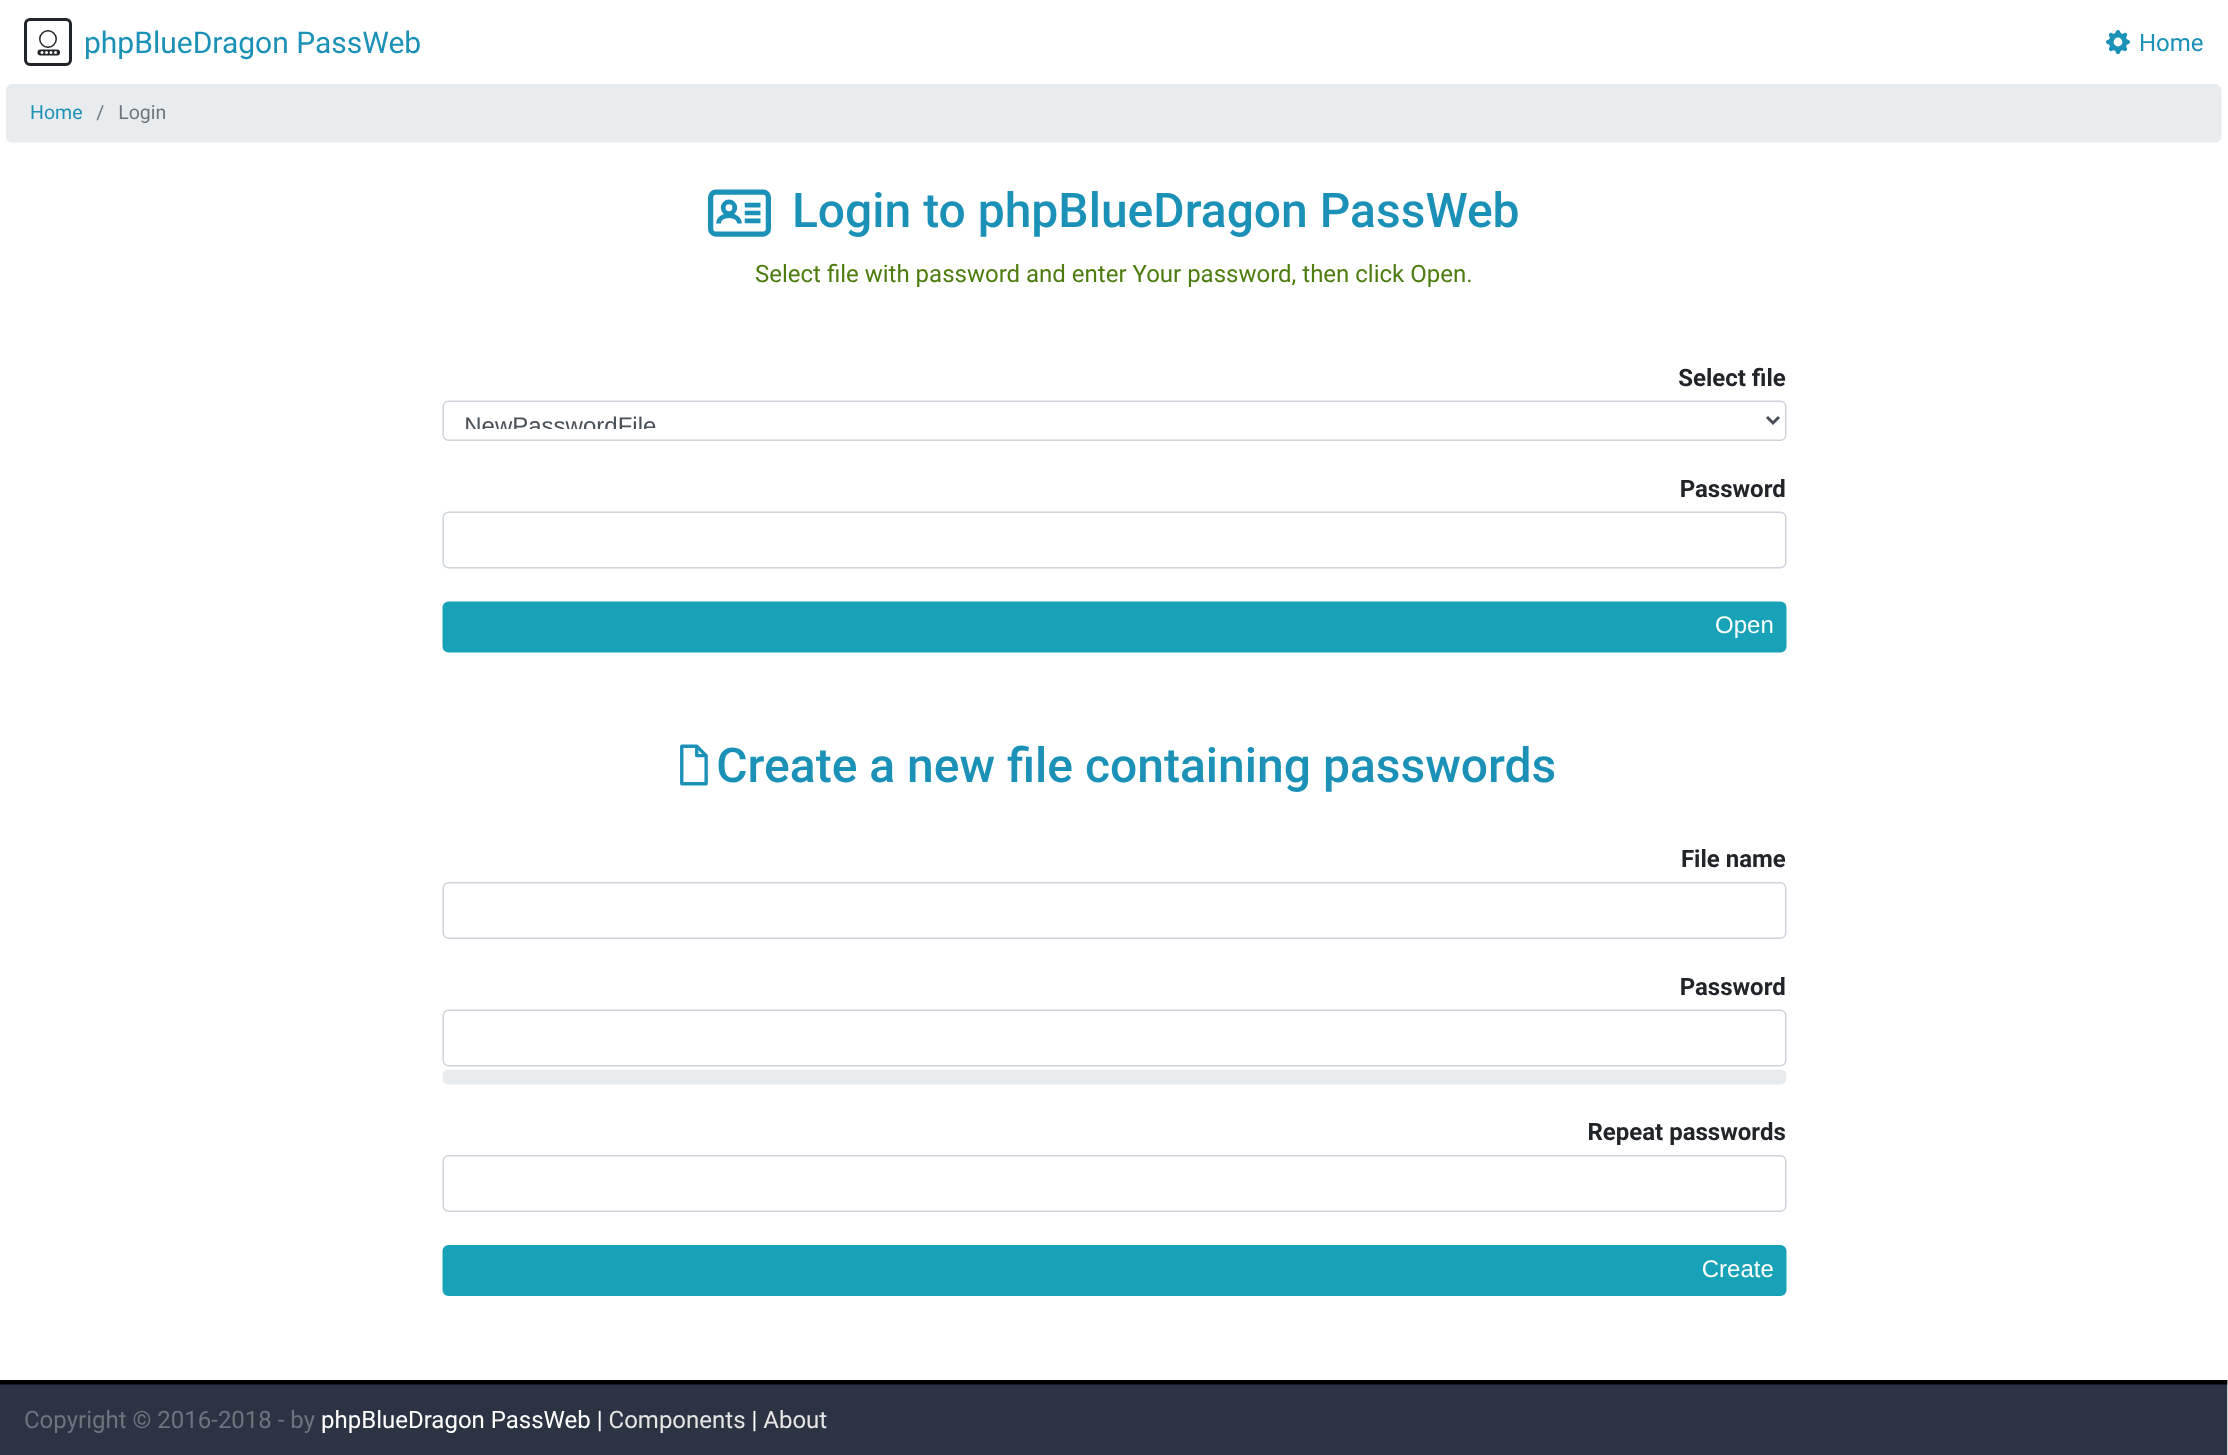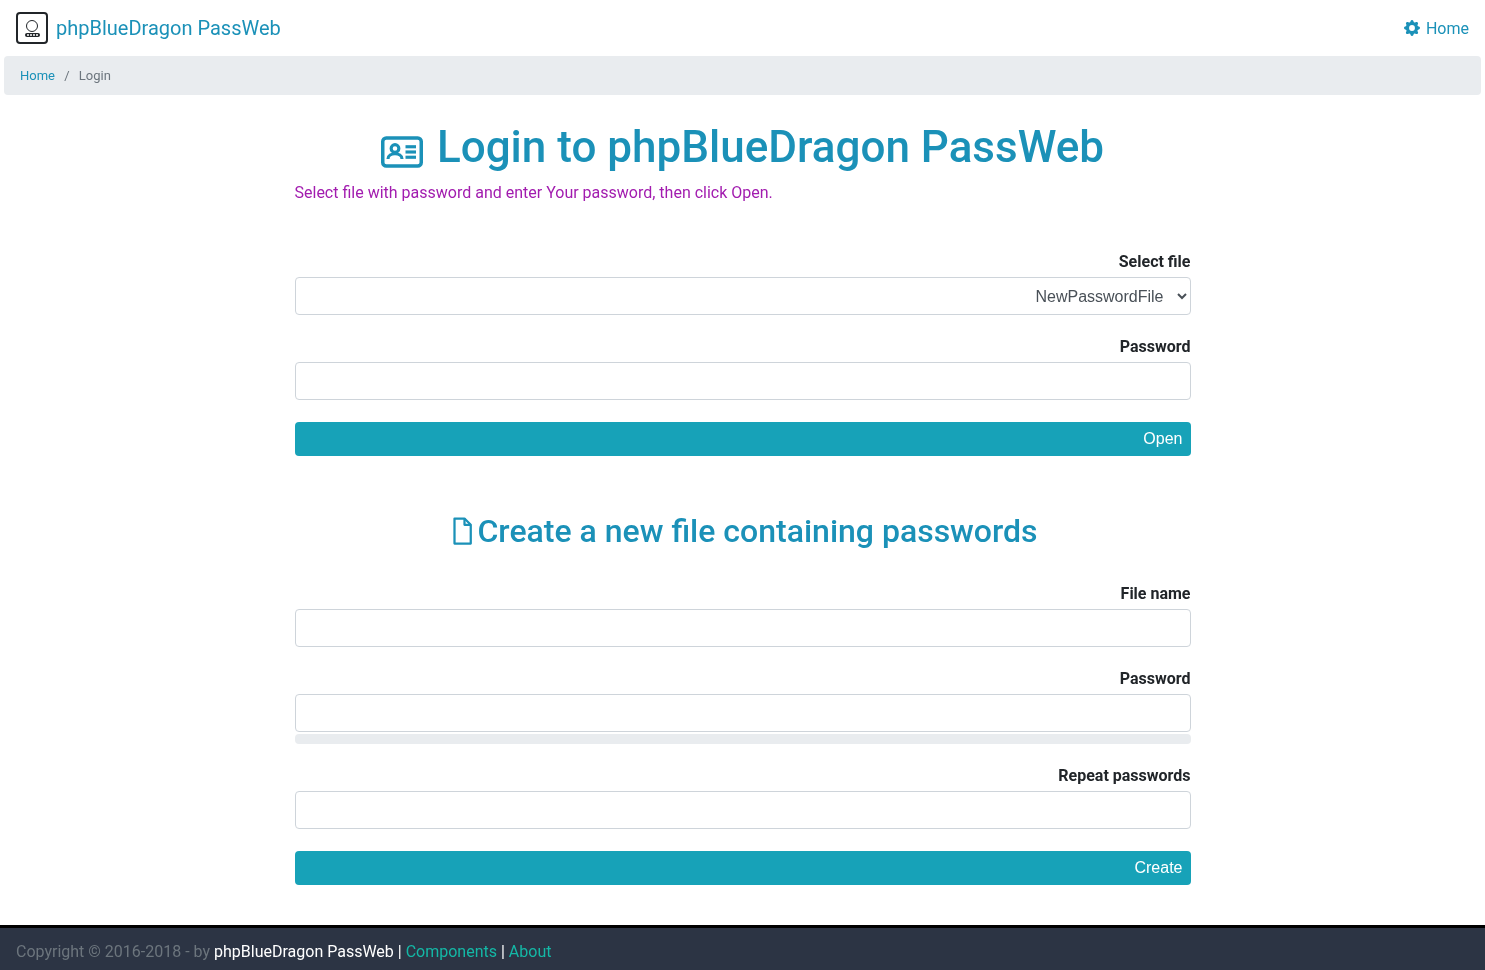--- a/index.html
+++ b/index.html
@@ -85,32 +85,33 @@
     }
     .container {
       width: 896px;
       margin: 0 auto;
       padding: 20px 0 40px;
       flex: 1;
     }
     .page-title {
       text-align: center;
       color: #1b91b8;
-      font-size: 44px;
+      font-size: 32px;
       font-weight: 500;
       display: flex;
-      align-items: flex-end;
+      align-items: flex-start;
       justify-content: center;
       gap: 14px;
       margin-top: 6px;
     }
     .subtitle {
+      text-align: center;
       margin-top: 10px;
       font-size: 16px;
-      color: #a21caf;
+      color: #4d7c0f;
     }
     .form-section {
       margin-top: 50px;
     }
     .form-group {
       margin-bottom: 22px;
     }
     .form-label {
       display: block;
       font-weight: 700;
@@ -119,22 +120,21 @@
       text-align: right;
     }
     .form-select {
       width: 100%;
       padding: 7px 10px;
       font-size: 16px;
       border: 1px solid #ced4da;
       border-radius: 4px;
       background: #fff;
       color: #495057;
-      height: 38px;
-      text-align: right;
+      height: 27px;
     }
     .form-input {
       width: 100%;
       padding: 7px 10px;
       font-size: 16px;
       border: 1px solid #ced4da;
       border-radius: 4px;
       background: #fff;
       height: 38px;
     }
@@ -172,21 +172,21 @@
       background: #2c3444;
       color: #6c757d;
       padding: 14px 16px;
       font-size: 16px;
       border-top: 3px solid #000;
     }
     .footer .white {
       color: #fff;
     }
     .footer a {
-      color: #14b8a6;
+      color: #e5e5e5;
       text-decoration: none;
       text-align: right;
     }
     svg { display: inline-block; }
   </style>
 </head>
 <body>
 
 <nav class="navbar">
   <a class="brand">

